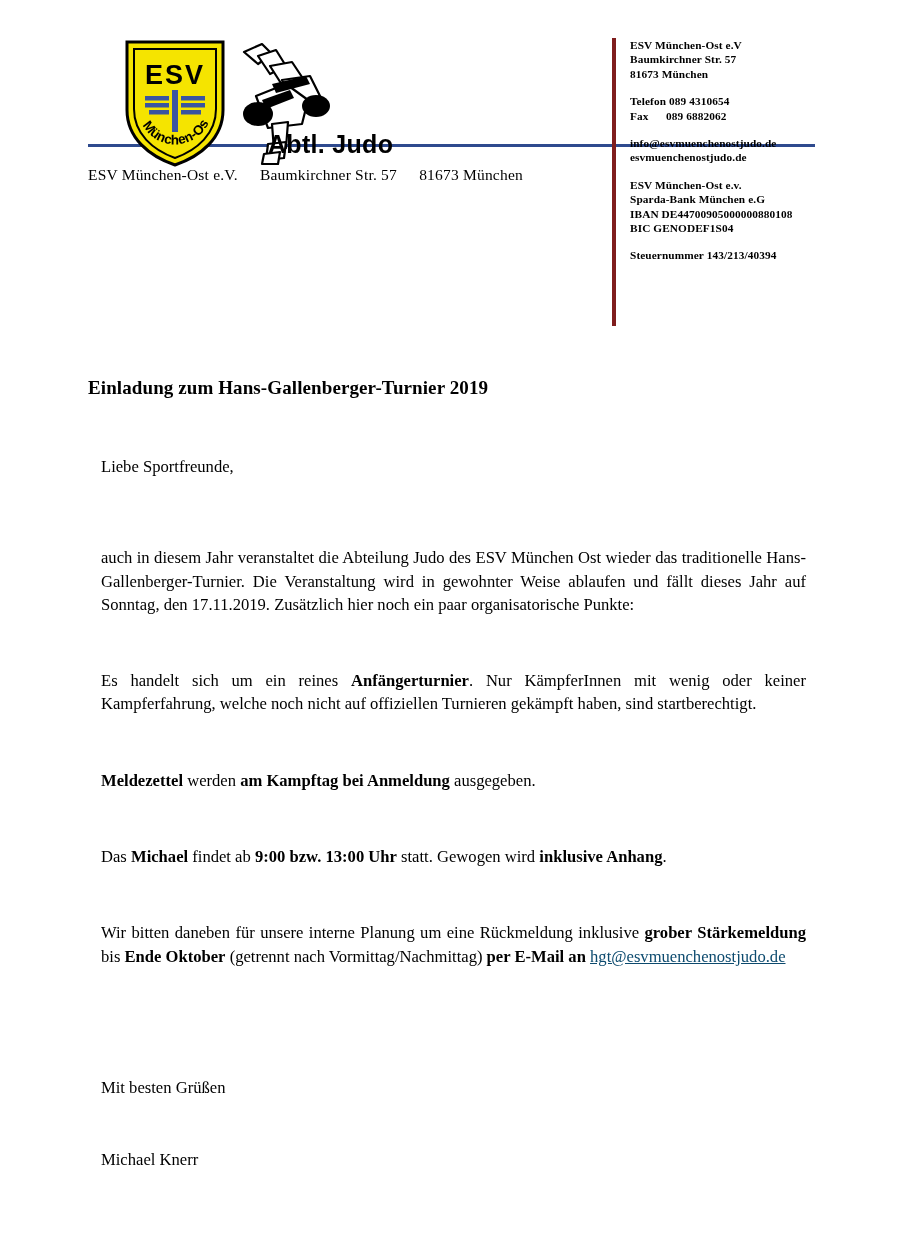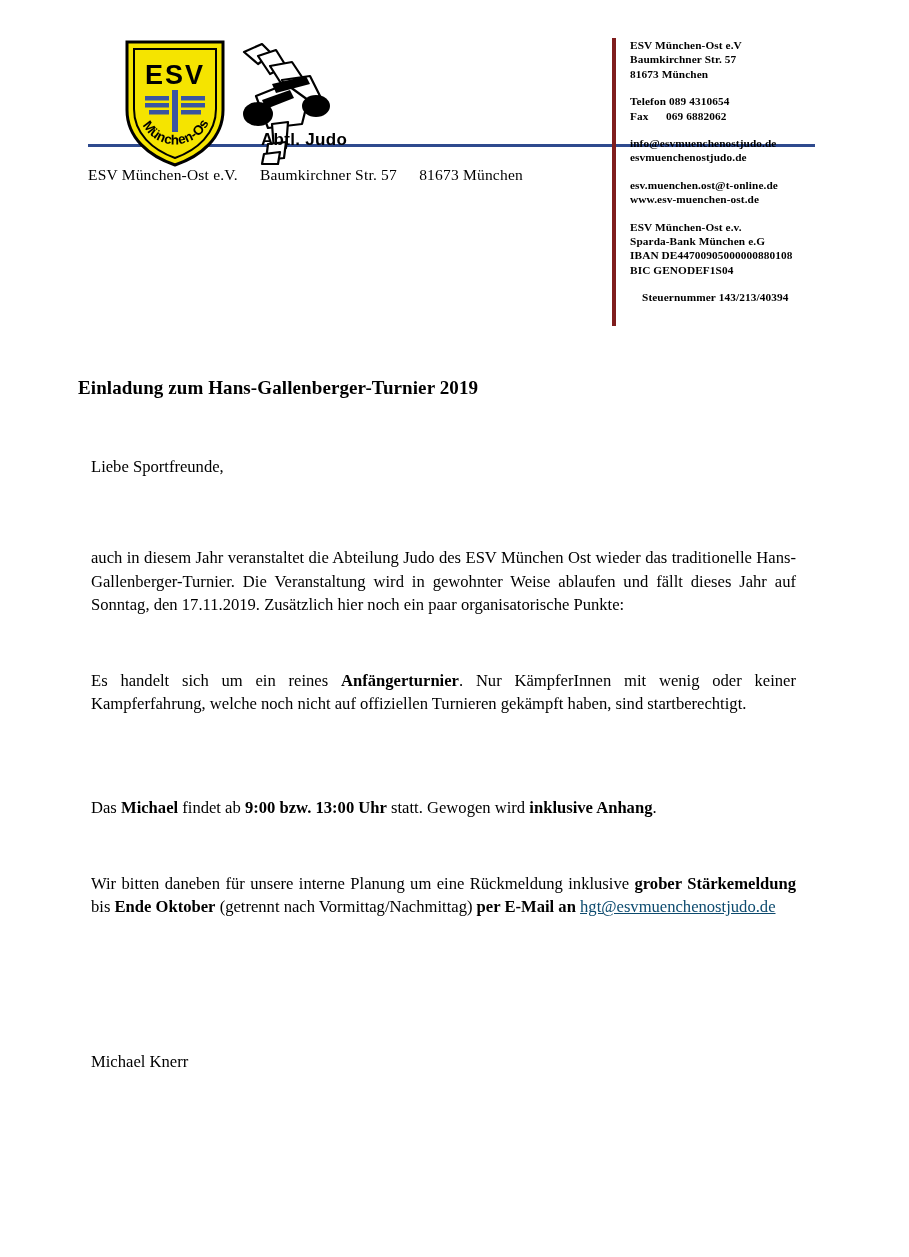--- a/index.html
+++ b/index.html
@@ -54,26 +54,26 @@
   .judo-wrap {
     position: absolute;
     left: 140px;
     top: 18px;
     width: 110px;
     height: 128px;
     z-index: 3;
   }
   .abtl-judo {
     position: absolute;
-    left: 173px;
+    left: 180px;
     top: 108px;
     z-index: 4;
     font-family: "Liberation Sans", sans-serif;
     font-weight: bold;
-    font-size: 17px;
+    font-size: 25px;
     letter-spacing: 0.3px;
     color: #000;
     white-space: nowrap;
   }
   .address-line {
     position: absolute;
     left: 88px;
     top: 166px;
     font-family: "Liberation Serif", serif;
     font-weight: normal;
@@ -95,35 +95,34 @@
     padding-left: 14px;
     border-left: 4px solid #7f1d1d;
     min-height: 288px;
     box-sizing: border-box;
   }
   .contact .grp {
     margin-bottom: 13px;
   }
   .contact .grp:last-child {
     margin-bottom: 0;
-    margin-left: 12px;
   }
   .contact .ln {
     font-family: "Liberation Serif", serif;
     font-weight: bold;
     font-size: 11.3px;
     line-height: 14.4px;
     white-space: pre;
     letter-spacing: 0.1px;
   }
 
   
   .body-text {
     position: absolute;
-    left: 78px;
+    left: 88px;
     top: 376px;
     width: 731px;
   }
   h1.doc-title {
     margin: 0;
     font-family: "Liberation Serif", serif;
     font-size: 19px;
     font-weight: bold;
     letter-spacing: 0.1px;
     line-height: 24px;
@@ -223,29 +222,25 @@
     </div>
 
     <div class="contact">
       <div class="grp">
         <div class="ln">ESV München-Ost e.V</div>
         <div class="ln">Baumkirchner Str. 57</div>
         <div class="ln">81673 München</div>
       </div>
       <div class="grp">
         <div class="ln">Telefon 089 4310654</div>
-        <div class="ln">Fax      069 6882062</div>
+        <div class="ln">Fax      089 6882062</div>
       </div>
       <div class="grp">
         <div class="ln">info@esvmuenchenostjudo.de</div>
         <div class="ln">esvmuenchenostjudo.de</div>
-      </div>
-      <div class="grp">
-        <div class="ln">esv.muenchen.ost@t-online.de</div>
-        <div class="ln">www.esv-muenchen-ost.de</div>
       </div>
       <div class="grp">
         <div class="ln">ESV München-Ost e.v.</div>
         <div class="ln">Sparda-Bank München e.G</div>
         <div class="ln">IBAN DE44700905000000880108</div>
         <div class="ln">BIC GENODEF1S04</div>
       </div>
       <div class="grp">
         <div class="ln">Steuernummer 143/213/40394</div>
       </div>
@@ -263,36 +258,38 @@
     <div class="sp-lg"></div>
 
     <p class="para">auch in diesem Jahr veranstaltet die Abteilung Judo des ESV München Ost wieder das traditionelle Hans-Gallenberger-Turnier. Die Veranstaltung wird in gewohnter Weise ablaufen und fällt dieses Jahr auf Sonntag, den 17.11.2019. Zusätzlich hier noch ein paar organisatorische Punkte:</p>
 
     <div class="sp-md"></div>
 
     <p class="para"><span>Es handelt sich um ein reines </span><b>Anfängerturnier</b><span>. Nur KämpferInnen mit wenig oder keiner Kampferfahrung, welche noch nicht auf offiziellen Turnieren gekämpft haben, sind startberechtigt.</span></p>
 
     <div class="sp-md"></div>
 
+    <p class="para left"><b>Meldezettel</b><span> werden </span><b>am Kampftag bei Anmeldung</b><span> ausgegeben.</span></p>
 
     <div class="sp-md"></div>
 
     <p class="para left"><span>Das </span><b>Michael</b><span> findet ab </span><b>9:00 bzw. 13:00 Uhr</b><span> statt. Gewogen wird </span><b>inklusive Anhang</b><span>.</span></p>
 
     <div class="sp-md"></div>
 
     <p class="para"><span>Wir bitten daneben für unsere interne Planung um eine Rückmeldung inklusive </span><b>grober Stärkemeldung</b><span> bis </span><b>Ende Oktober</b><span> (getrennt nach Vormittag/Nachmittag) </span><b>per E-Mail an</b><span> </span><a class="maillink" href="#">hgt@esvmuenchenostjudo.de</a></p>
 
     <div class="sp-sm"></div>
 
 
     <div class="sp-sm"></div>
 
 
     <div class="sp-sig"></div>
 
+    <p class="para left">Mit besten Grüßen</p>
 
     <div class="sp-sm"></div>
 
     <p class="para left">Michael Knerr</p>
   </div>
 
 </div>
 
 </body></html>

